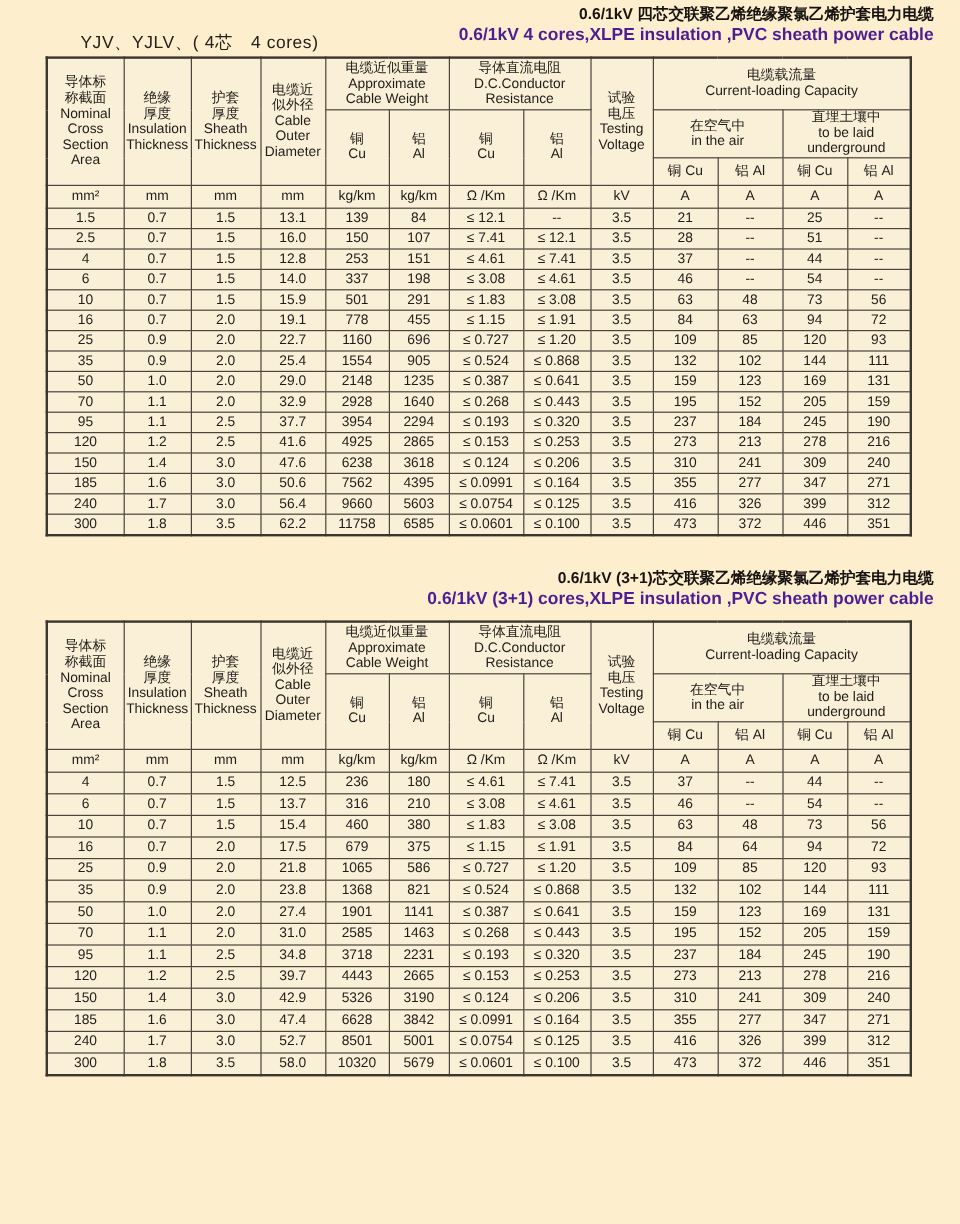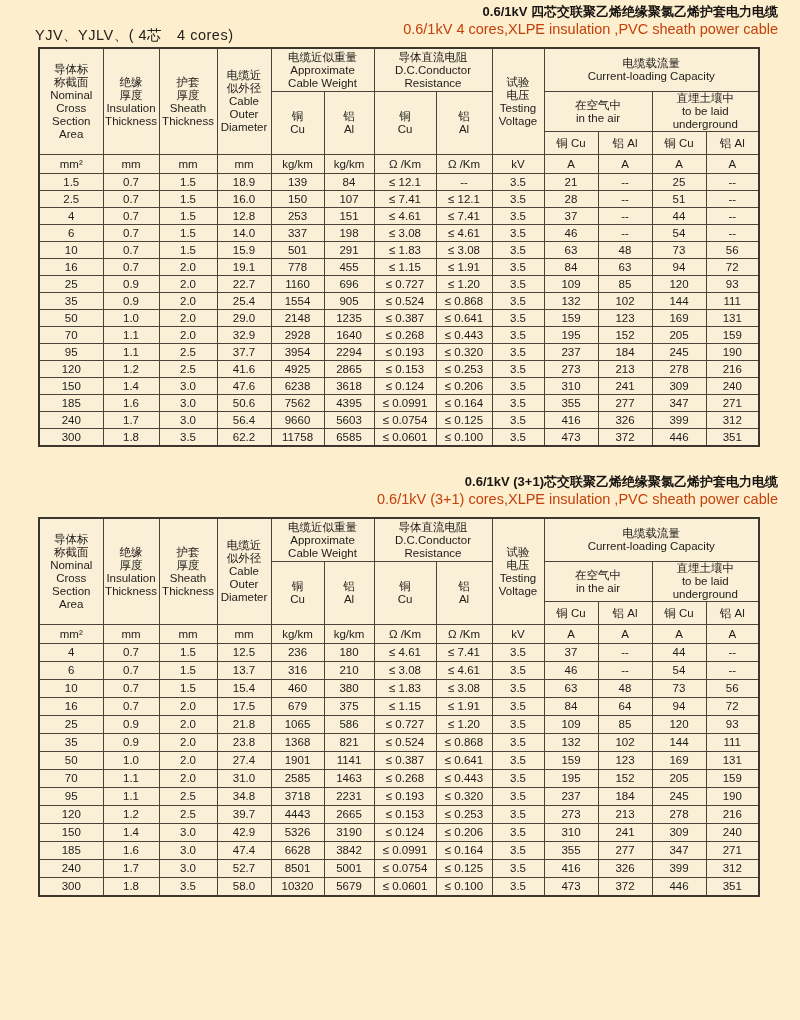--- a/index.html
+++ b/index.html
@@ -9,24 +9,24 @@
     font-family:"Liberation Sans","DejaVu Sans",sans-serif;
     color:#1f1c18;
     overflow:hidden;
   }
   .section{position:relative;}
   .section-head{position:relative;padding:3px 22px 6px 50px;min-height:38px;}
   .title-zh{
     text-align:right;font-weight:bold;font-size:13px;line-height:17px;color:#161310;
   }
   .title-en{
-    text-align:right;font-weight:normal;font-size:14.5px;line-height:18px;color:#c2410c;
+    text-align:right;font-weight:bold;font-size:14.5px;line-height:18px;color:#4c1d95;
   }
   .model{
-    position:absolute;left:35px;bottom:2px;
+    position:absolute;left:67px;bottom:2px;
     font-size:14.5px;color:#24201b;letter-spacing:0.5px;white-space:nowrap;
   }
   table.spec{
     border-collapse:collapse;table-layout:fixed;
     width:720px;margin-left:38px;
     background:#faf0d8;
   }
   table.spec th, table.spec td{
     border:1px solid #4a443a;
     text-align:center;vertical-align:middle;
@@ -139,21 +139,21 @@
           <td class="unit">A</td>
           <td class="unit">A</td>
           <td class="unit">A</td>
         </tr>
     </thead>
     <tbody>
         <tr>
           <td>1.5</td>
           <td>0.7</td>
           <td>1.5</td>
-          <td>18.9</td>
+          <td>13.1</td>
           <td>139</td>
           <td>84</td>
           <td>≤ 12.1</td>
           <td>--</td>
           <td>3.5</td>
           <td>21</td>
           <td>--</td>
           <td>25</td>
           <td>--</td>
         </tr>

